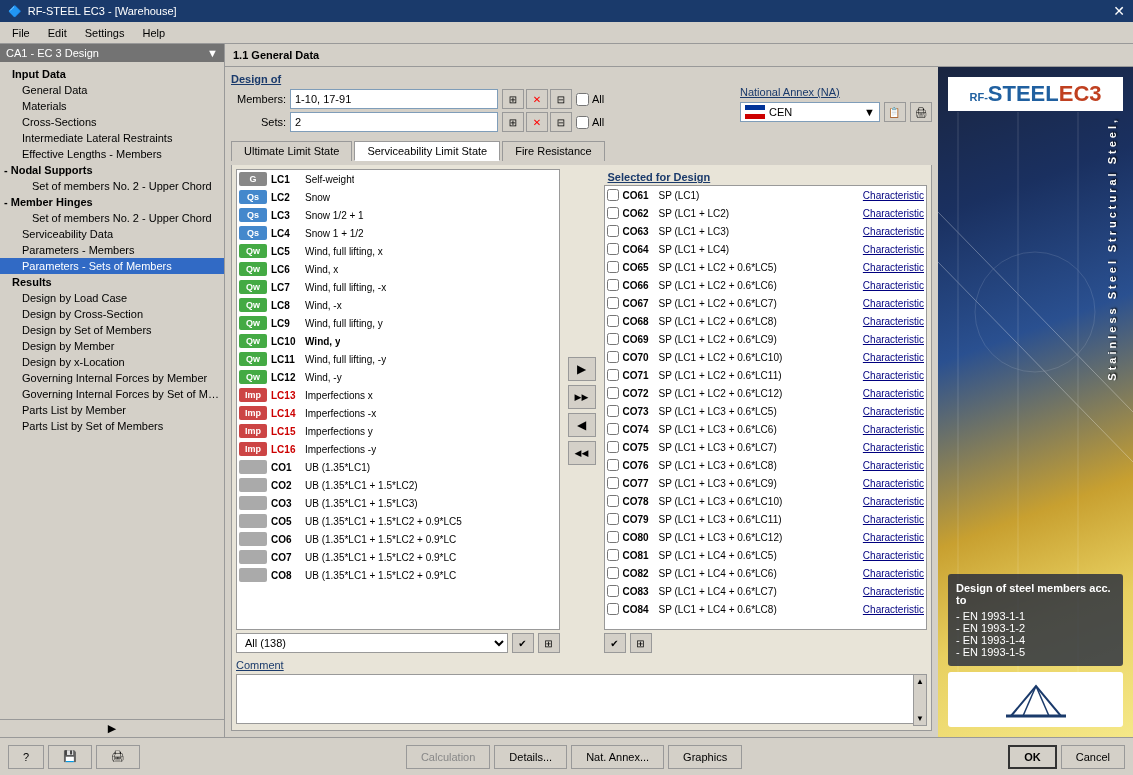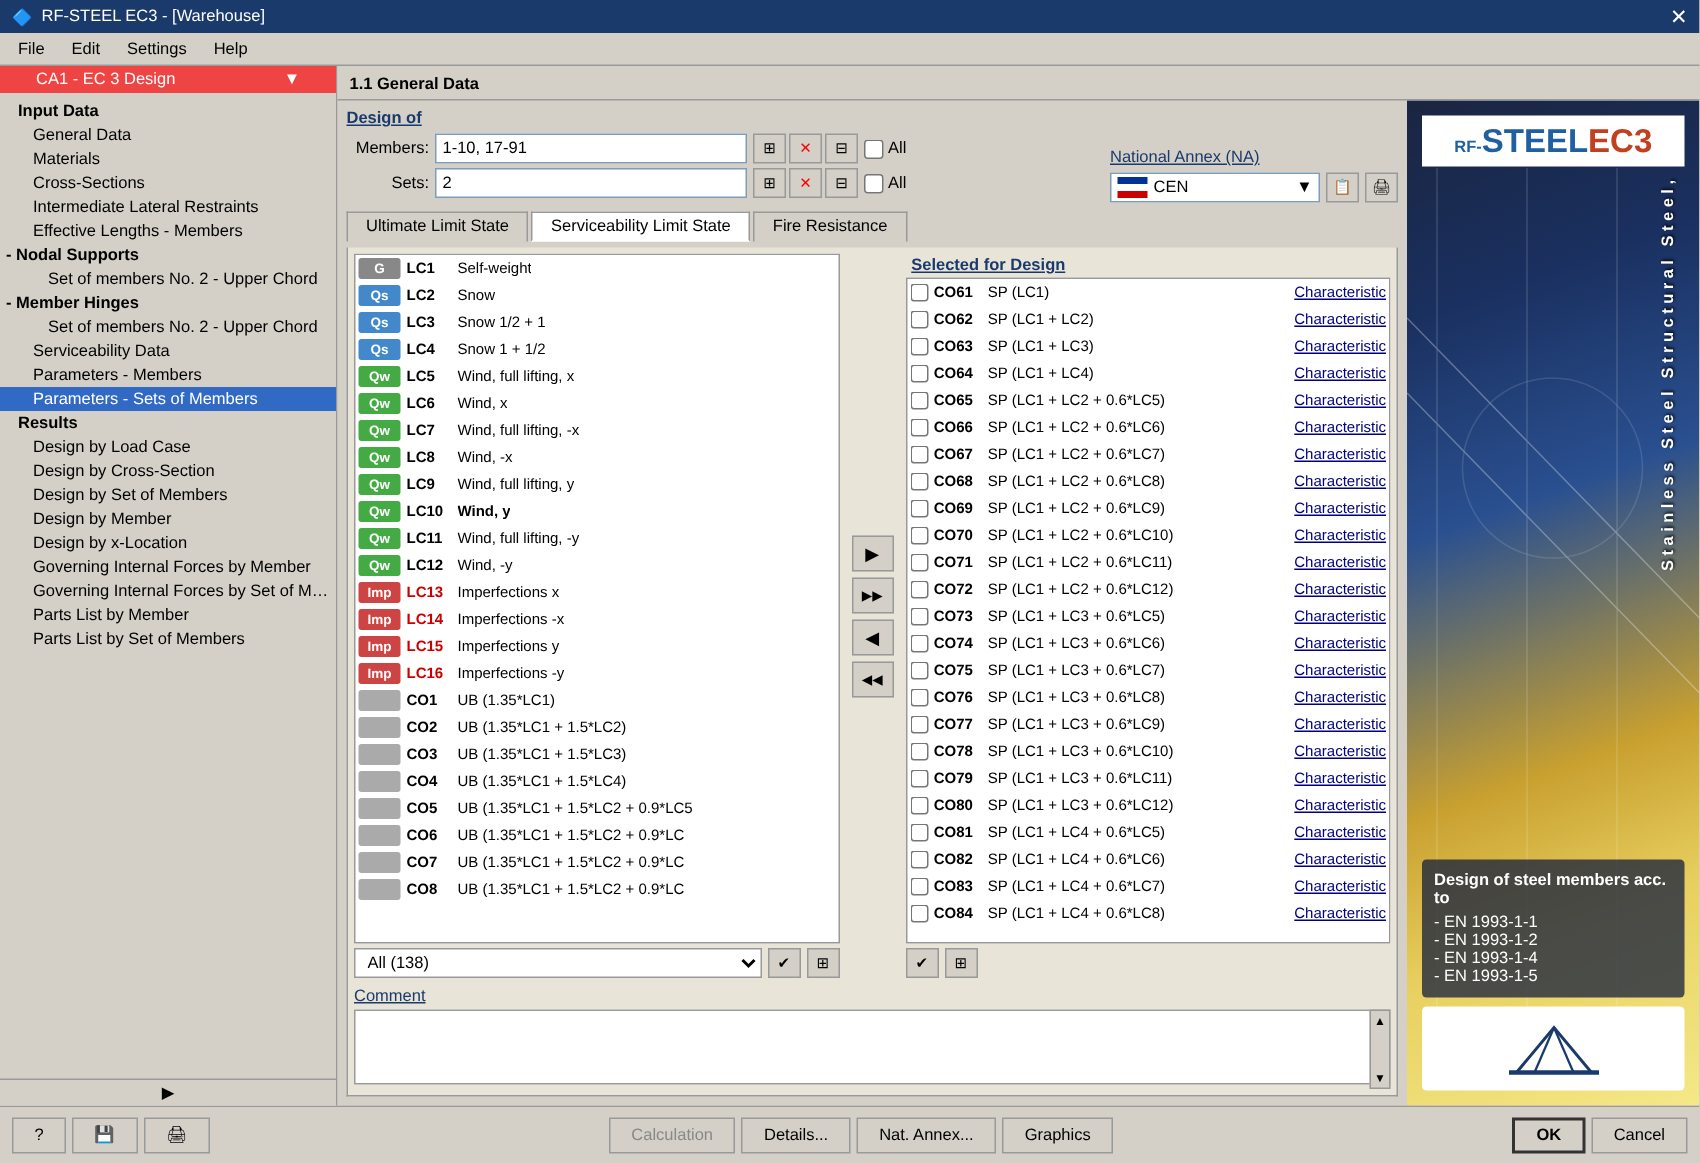--- a/index.html
+++ b/index.html
@@ -39,23 +39,23 @@
 
     
     .sidebar {
       width: 225px;
       background: #d4d0c8;
       border-right: 1px solid #999;
       display: flex;
       flex-direction: column;
     }
     .sidebar-header {
-      background: #ef4444;
+      background: #737373;
       color: white;
-      padding: 3px 24px;
+      padding: 3px 6px;
       display: flex;
       align-items: center;
       justify-content: space-between;
     }
     .sidebar-tree {
       flex: 1;
       overflow-y: auto;
       padding: 4px 0;
     }
     .tree-item {
@@ -103,21 +103,21 @@
       flex: 1;
       display: flex;
       flex-direction: column;
       padding: 6px;
       overflow: hidden;
     }
 
     
     .design-of-section {
       display: flex;
-      align-items: flex-end;
+      align-items: center;
       gap: 20px;
       margin-bottom: 6px;
     }
     .design-of-label {
       color: #1a3a6b;
       font-weight: bold;
       text-decoration: underline;
       margin-bottom: 4px;
     }
     .field-row {
@@ -624,25 +624,20 @@
                     <span style="font-weight: bold; min-width: 30px; font-size: 10px; color: rgb(0, 0, 0);">CO2</span>
                     <span class="lc-name" style="margin-left: 4px;">UB (1.35*LC1 + 1.5*LC2)</span>
                   </div>
                   <div class="lc-row">
                     <div class="lc-badge badge-blank" style="background: rgb(170, 170, 170);"></div>
                     <span style="font-weight: bold; min-width: 30px; font-size: 10px; color: rgb(0, 0, 0);">CO3</span>
                     <span class="lc-name" style="margin-left: 4px;">UB (1.35*LC1 + 1.5*LC3)</span>
                   </div>
                   <div class="lc-row">
                     <div class="lc-badge badge-blank" style="background: rgb(170, 170, 170);"></div>
-                    <span style="font-weight: bold; min-width: 30px; font-size: 10px; color: rgb(0, 0, 0);">CO4</span>
-                    <span class="lc-name" style="margin-left: 4px;">UB (1.35*LC1 + 1.5*LC4)</span>
-                  </div>
-                  <div class="lc-row">
-                    <div class="lc-badge badge-blank" style="background: rgb(170, 170, 170);"></div>
                     <span style="font-weight: bold; min-width: 30px; font-size: 10px; color: rgb(0, 0, 0);">CO5</span>
                     <span class="lc-name" style="margin-left: 4px;">UB (1.35*LC1 + 1.5*LC2 + 0.9*LC5</span>
                   </div>
                   <div class="lc-row">
                     <div class="lc-badge badge-blank" style="background: rgb(170, 170, 170);"></div>
                     <span style="font-weight: bold; min-width: 30px; font-size: 10px; color: rgb(0, 0, 0);">CO6</span>
                     <span class="lc-name" style="margin-left: 4px;">UB (1.35*LC1 + 1.5*LC2 + 0.9*LC</span>
                   </div>
                   <div class="lc-row">
                     <div class="lc-badge badge-blank" style="background: rgb(170, 170, 170);"></div>

